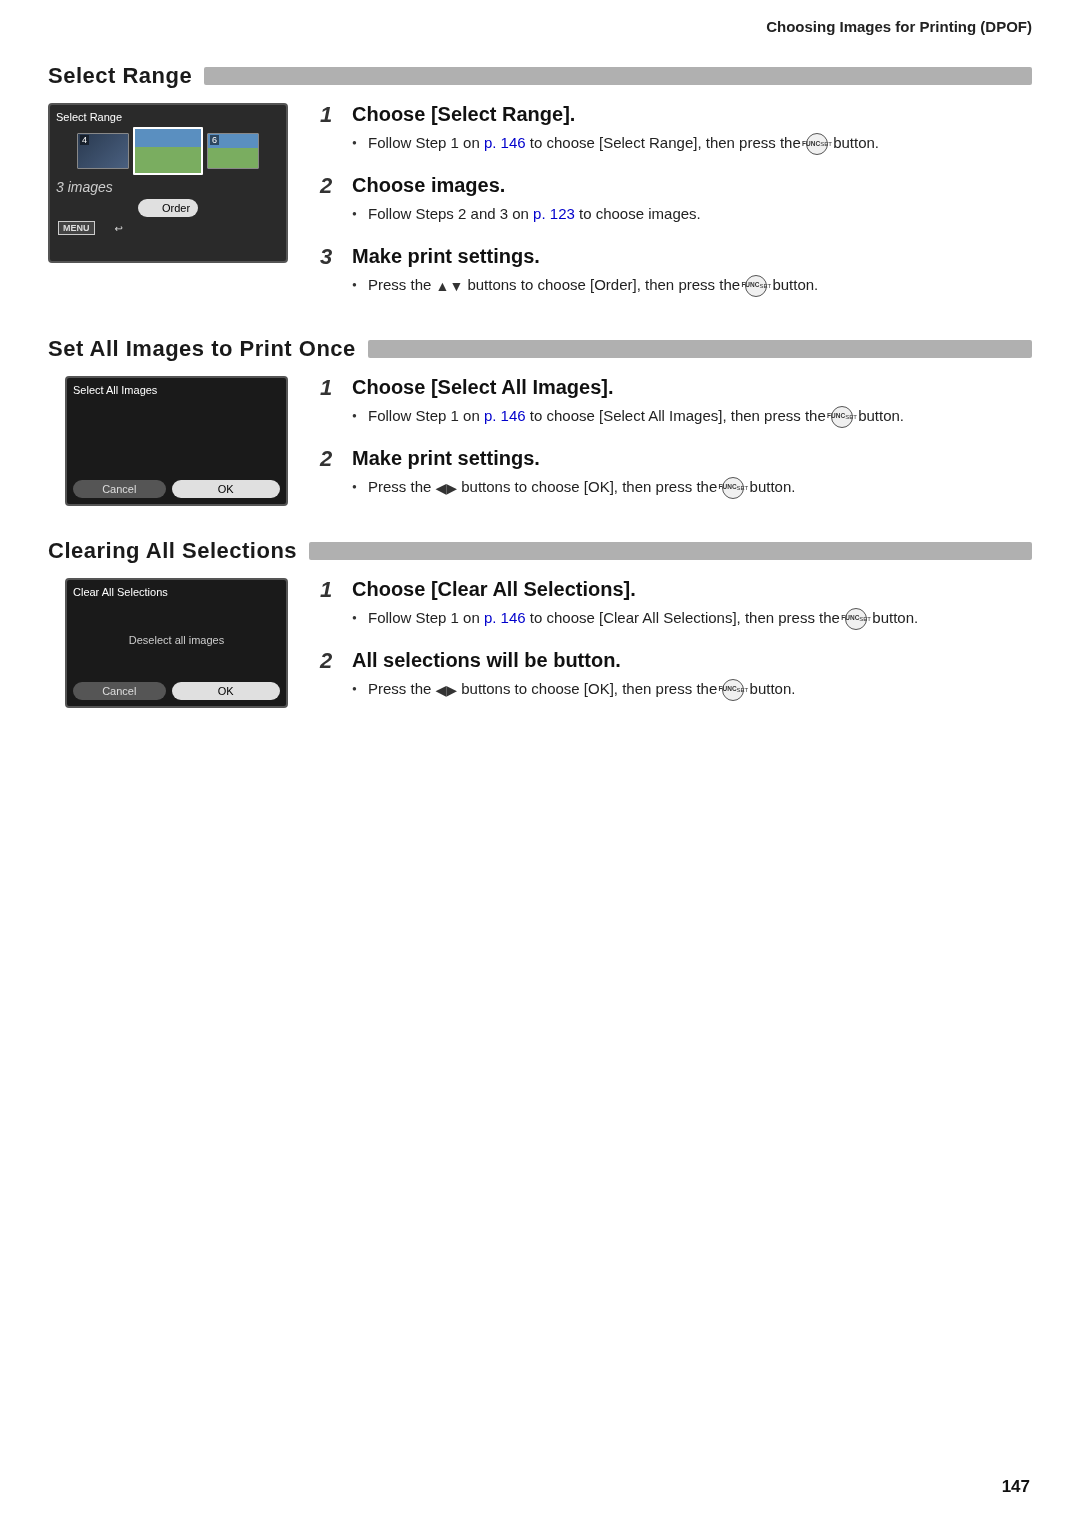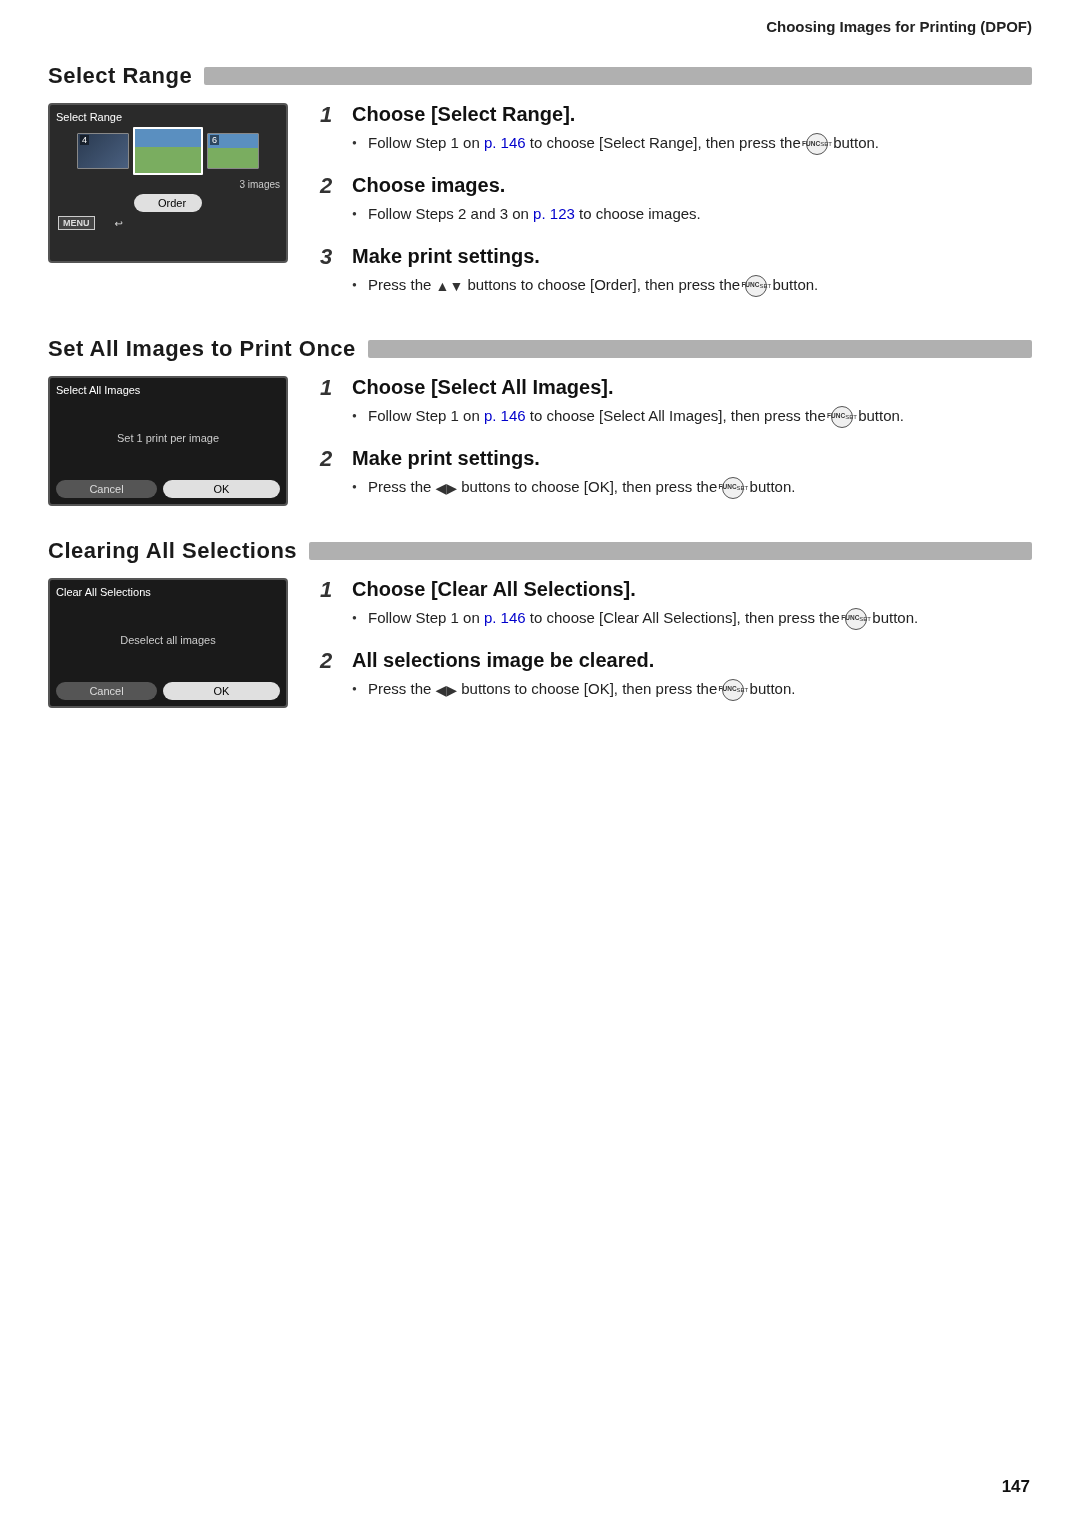--- a/index.html
+++ b/index.html
@@ -132,36 +132,37 @@
       height: 100%;
     }
 
     .dark-thumb {
       background: linear-gradient(135deg, #2a3a50 0%, #4a6080 100%);
       width: 100%;
       height: 100%;
     }
 
     .screen-label {
-      text-align: right;
-      font-size: 10px;
+      text-align: left;
+      font-size: 14px;
       color: #ccc;
       margin: 2px 0;
+      font-style: italic;
     }
 
     .screen-btn {
       display: block;
       margin: 4px auto;
       background: #e0e0e0;
       color: #000;
       font-size: 11px;
       text-align: center;
       padding: 3px 24px;
       border-radius: 12px;
-      width: 68px;
+      width: 60px;
     }
 
     .menu-btn {
       display: flex;
       align-items: center;
       gap: 20px;
       font-size: 10px;
       color: #ddd;
       margin-top: 3px;
       padding-left: 2px;
@@ -176,20 +177,21 @@
       font-weight: bold;
       background: #444;
     }
 
     
     .select-all-screen {
       min-height: 120px;
       display: flex;
       flex-direction: column;
       justify-content: space-between;
+      margin-left: 17px;
     }
 
     .screen-middle-text {
       text-align: center;
       color: #ccc;
       font-size: 11px;
       flex: 1;
       display: flex;
       align-items: center;
       justify-content: center;
@@ -426,21 +428,20 @@
   <div class="section-heading">
     <h2>Set All Images to Print Once</h2>
     <div class="bar"></div>
   </div>
 
   <div class="section-body">
 
     <div class="screen-col">
       <div class="camera-screen select-all-screen" style="min-height:130px;">
         <div class="screen-title">Select All Images</div>
-        <div class="screen-middle-text">Set 1 print per image</div>
         <div class="screen-cancel-ok">
           <div class="btn-cancel">Cancel</div>
           <div class="btn-ok">OK</div>
         </div>
       </div>
     </div>
 
     <div class="steps-col">
 
       <div class="step">
@@ -512,21 +513,21 @@
                 </span>
               button.
             </li>
           </ul>
         </div>
       </div>
 
       <div class="step">
         <div class="step-num">2</div>
         <div class="step-content">
-          <h3>All selections image be cleared.</h3>
+          <h3>All selections will be button.</h3>
           <ul>
             <li>
               Press the <span class="arrow-leftright">◀▶</span> buttons to choose [OK], then press the
               <span class="btn-icon">
                   <span class="func-text">FUNC</span>
                   <span class="set-text">SET</span>
                 </span>
               button.
             </li>
           </ul>

